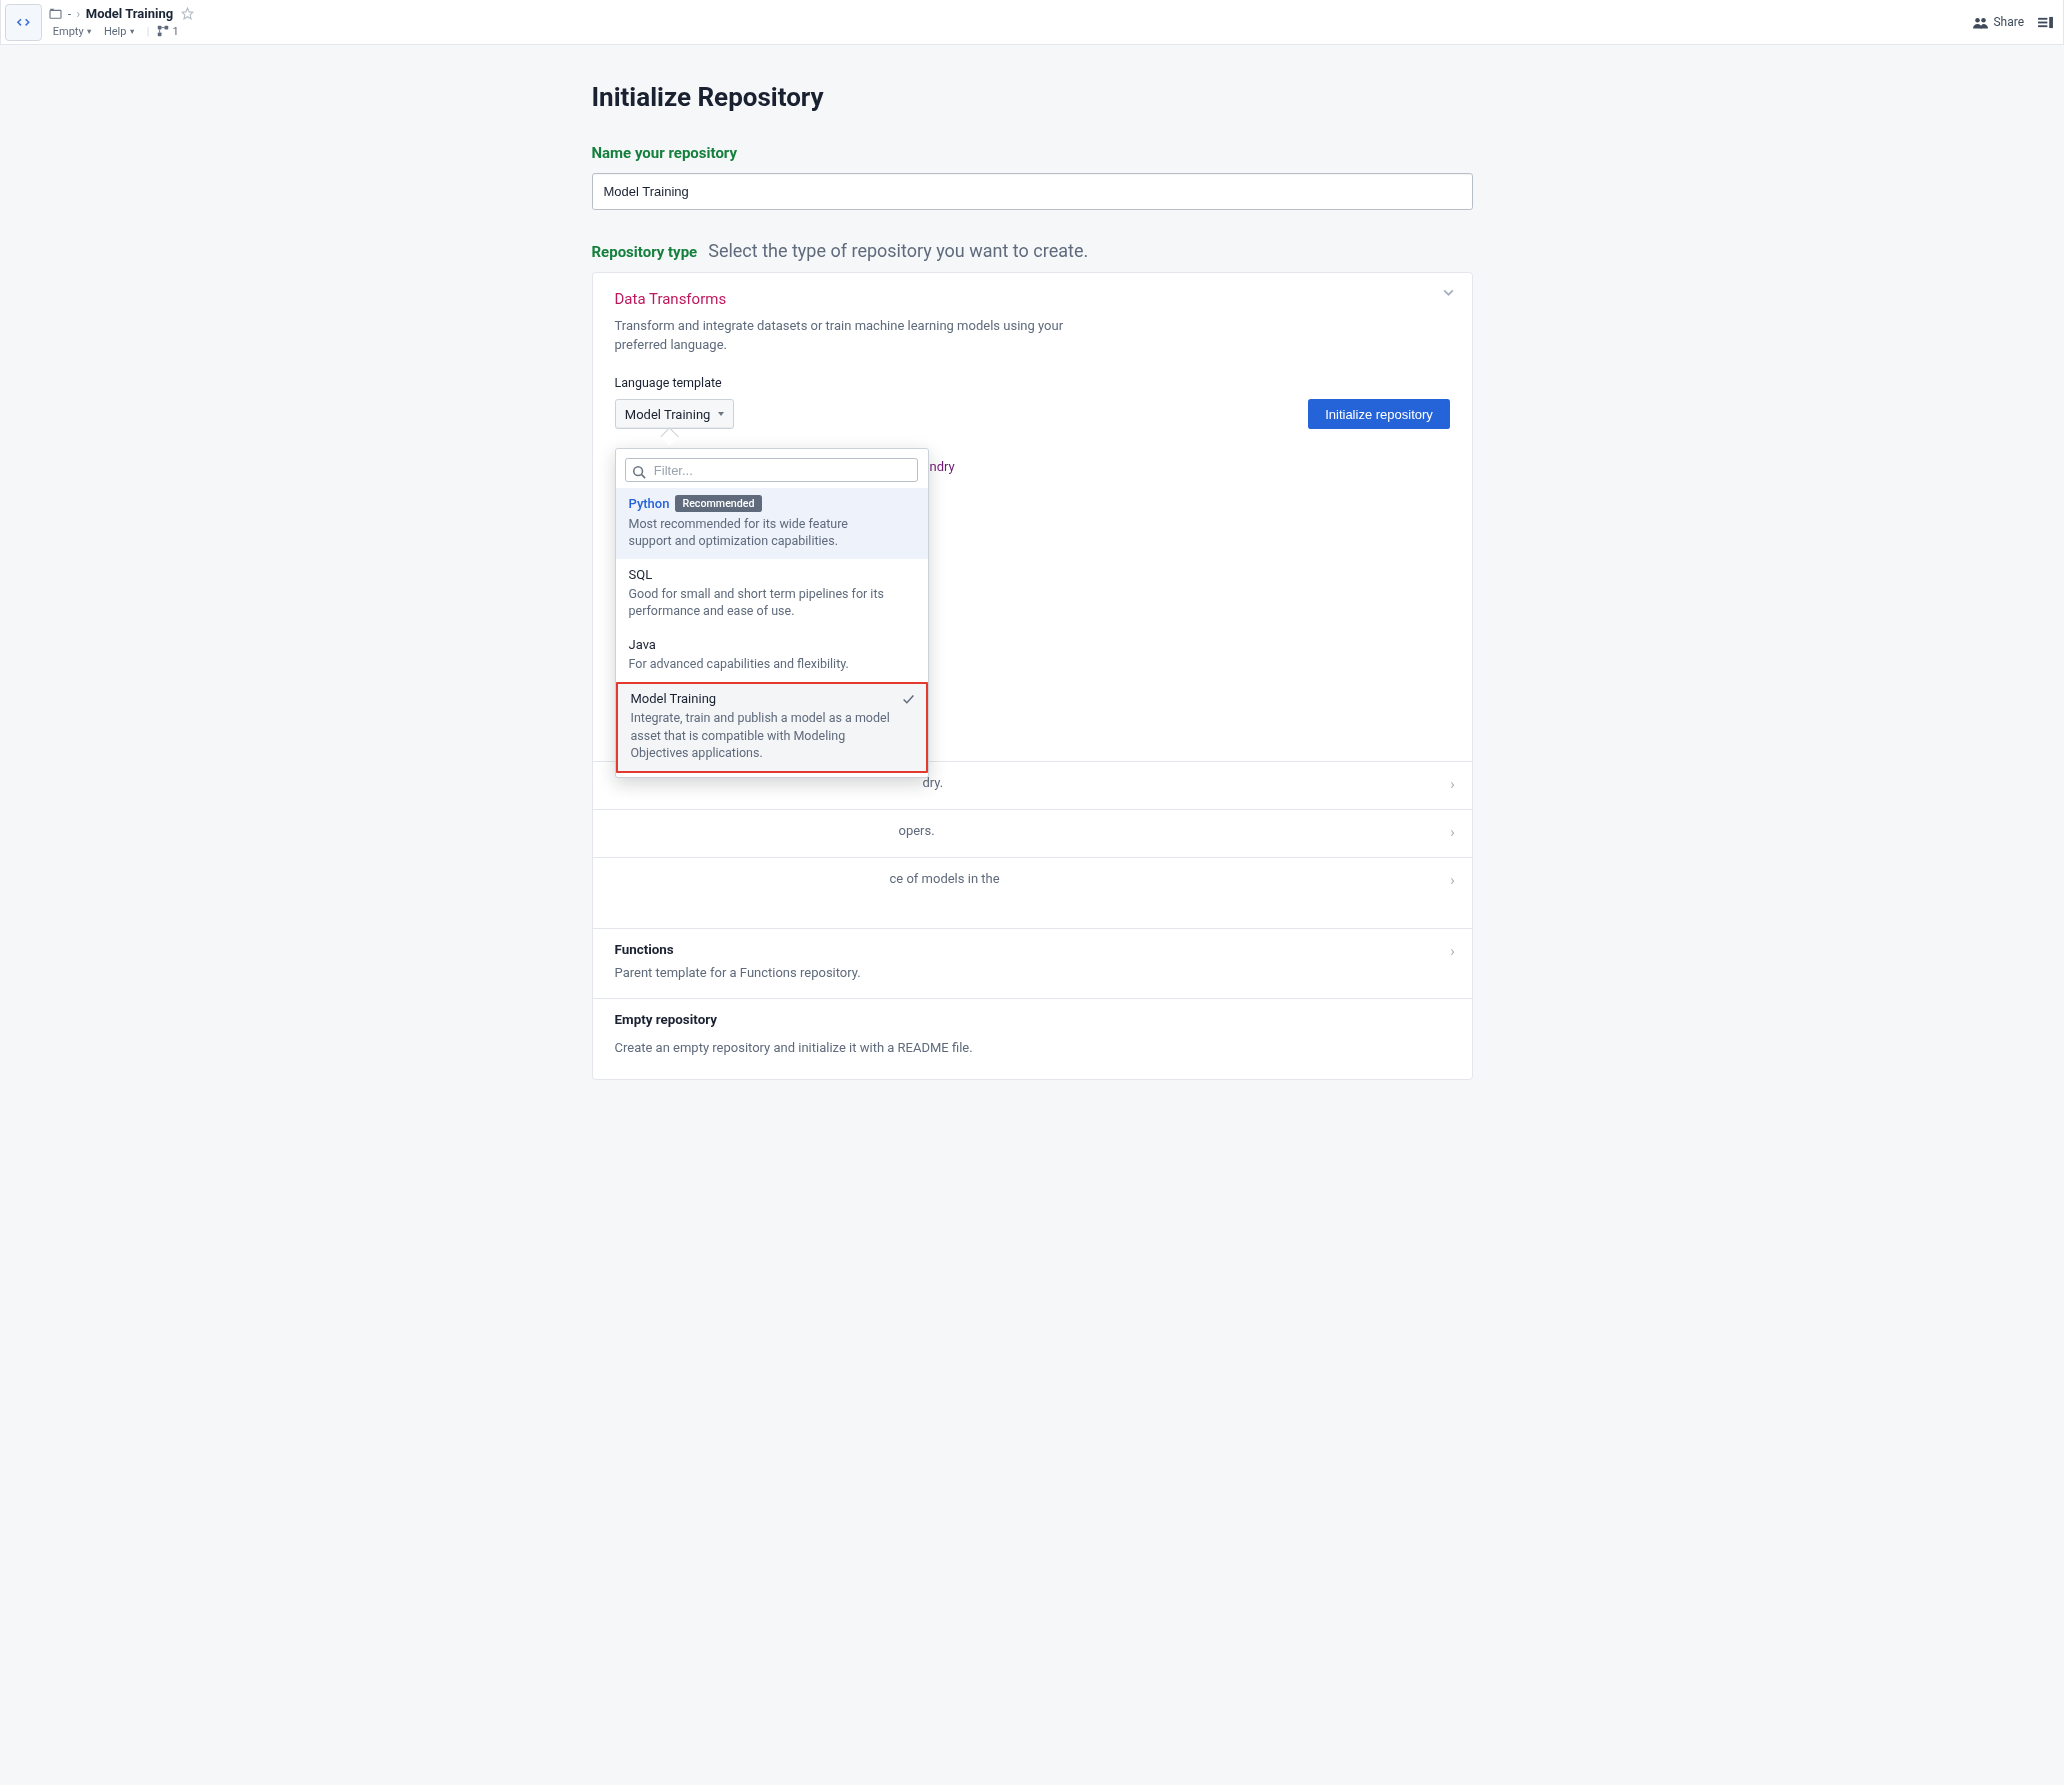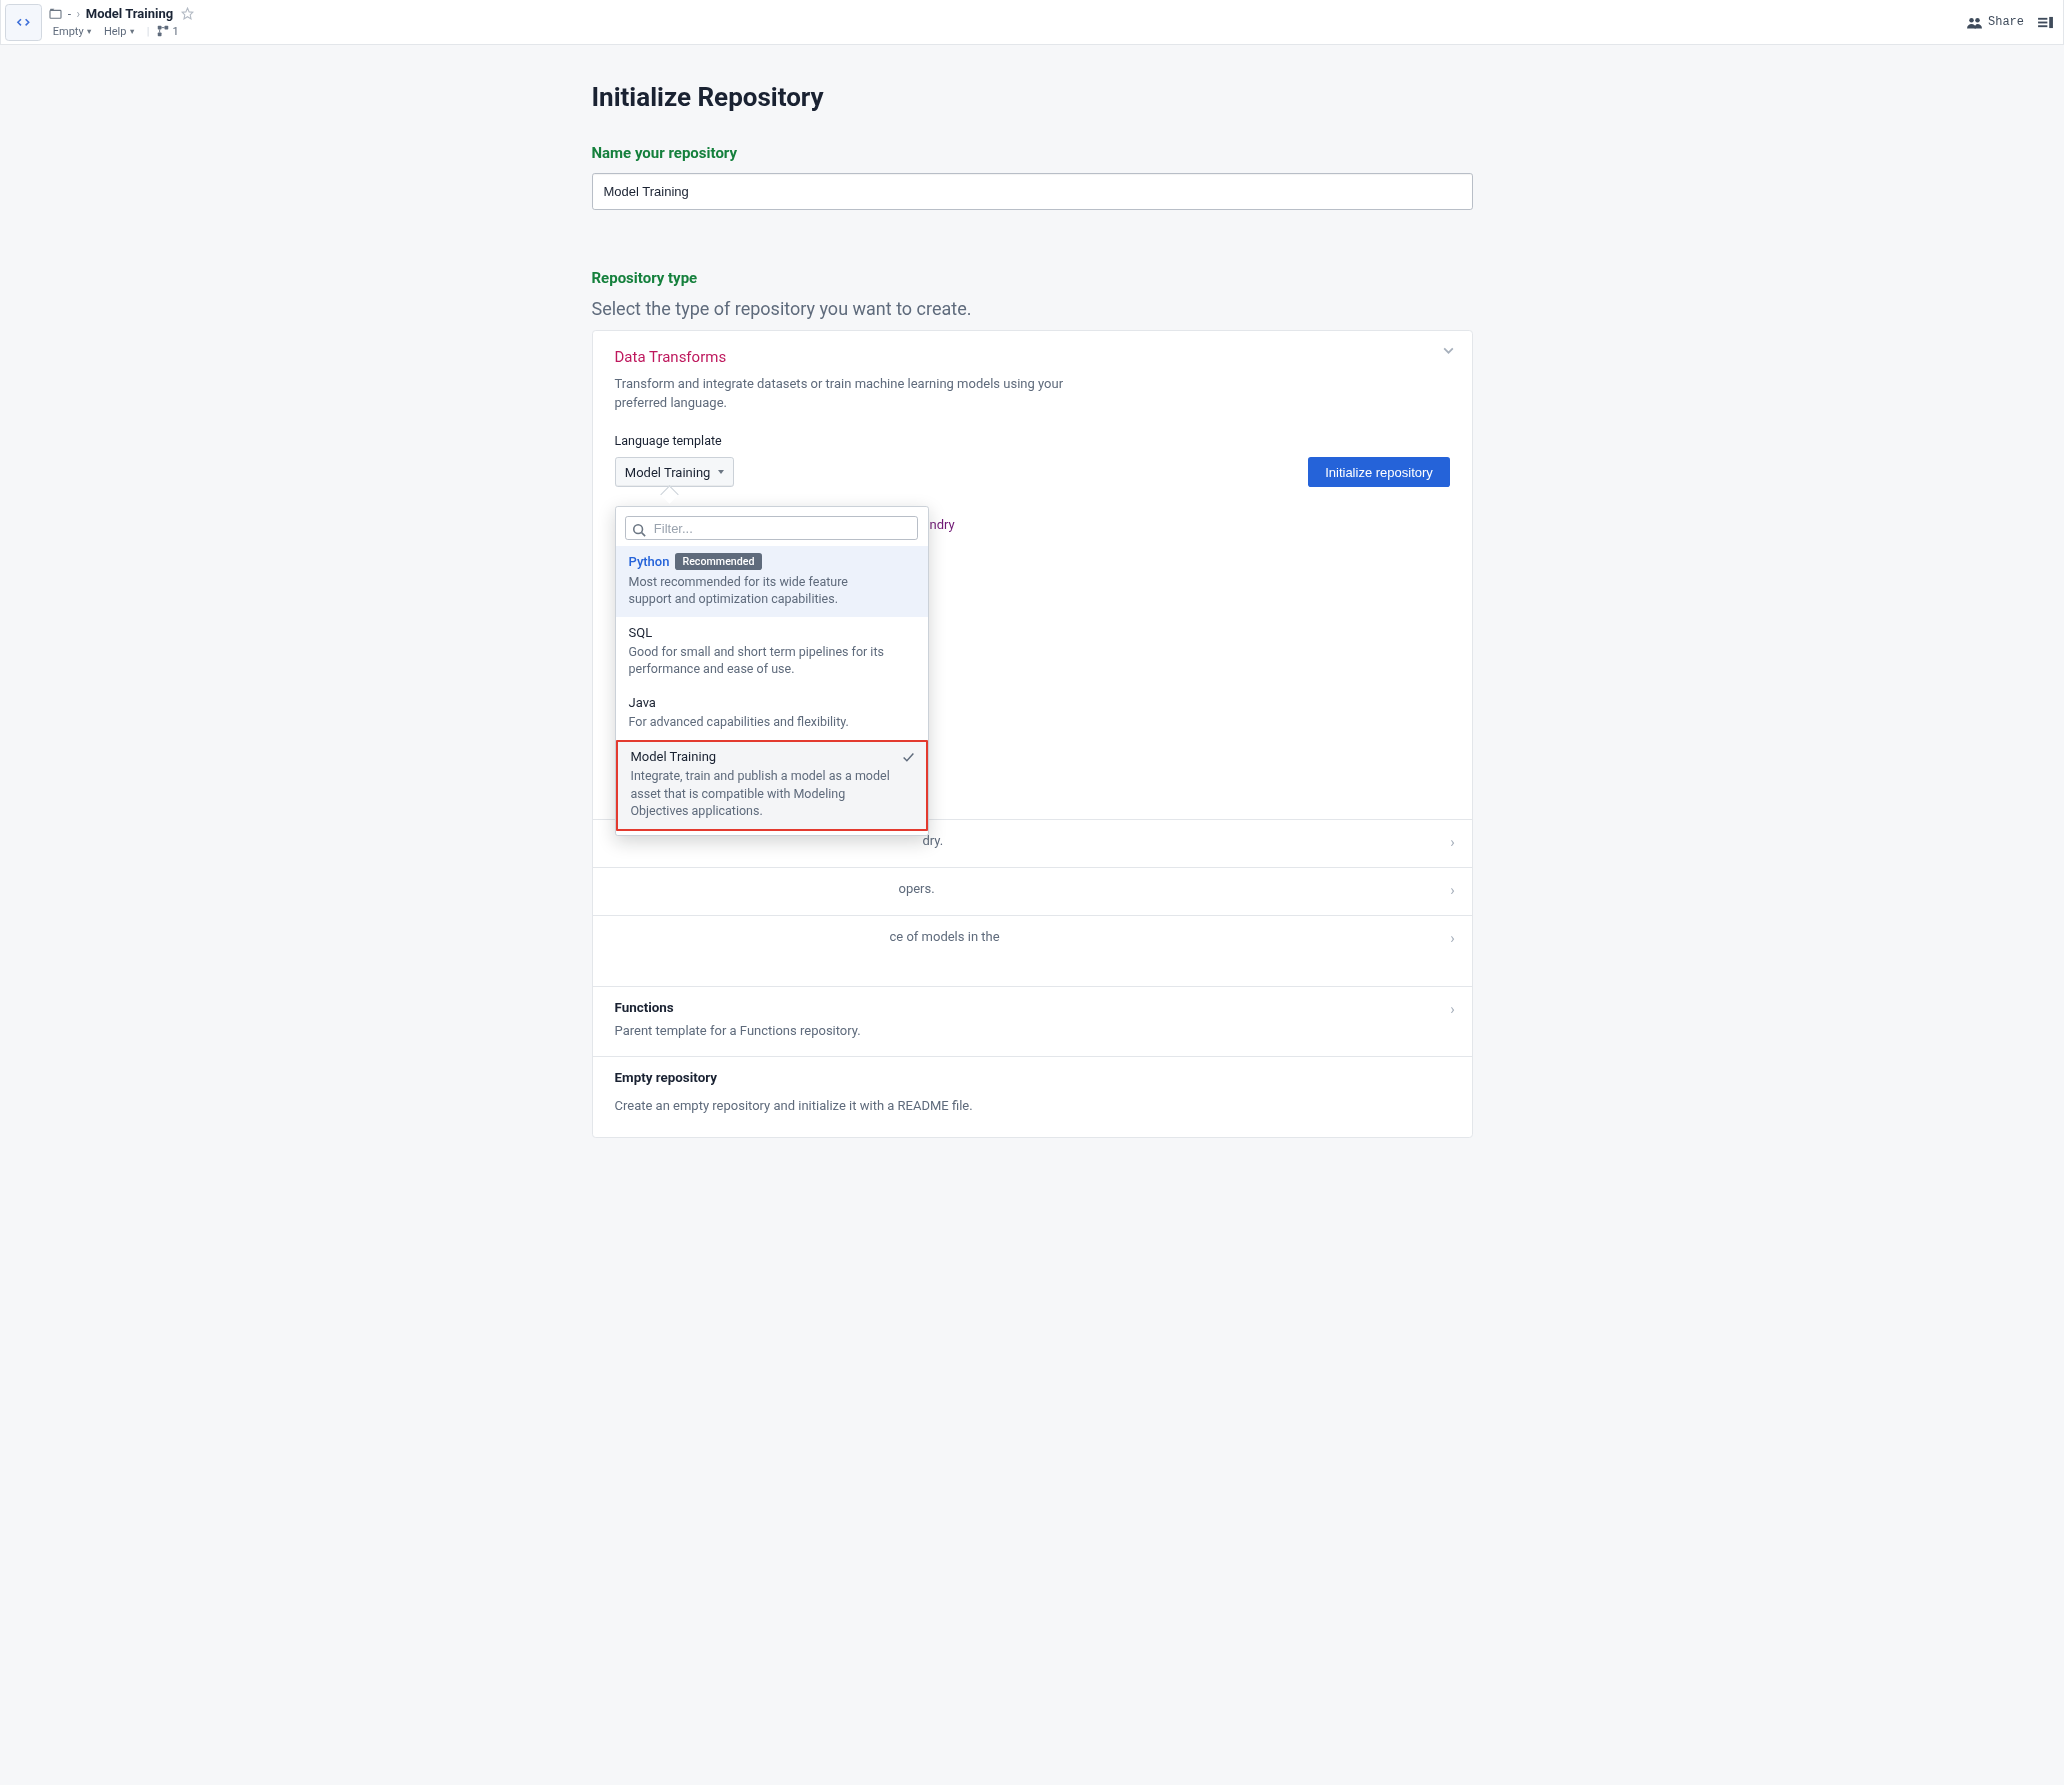--- a/index.html
+++ b/index.html
@@ -38,21 +38,21 @@
     .breadcrumb-line1 { display: flex; align-items: center; gap: 5.6px; color: #5f6b7c; font-size: 12px; }
     .crumb-box-icon { width:13px; height:13px; display:inline-flex; align-items:center; justify-content:center; color:#6b7683;}
     .crumb-sep { color: #9aa3ae; }
     .crumb-title { font-weight: 700; color: #1b2536; font-size: 13px; }
     .star-icon { color: #b3bac4; font-size: 13px; margin-left: 1.9px; cursor: pointer;}
     .breadcrumb-line2 { display: flex; align-items: center; gap: 3.7px; font-size: 11px; color: #5f6b7c; margin-top: 1.9px;}
     .menu-item { display: inline-flex; align-items: center; gap: 1.9px; padding: 1.9px 3.7px; cursor: pointer; }
     .menu-caret { font-size: 7.4px; color: #6b7683; }
     .menu-div { color: #d2d8e0; margin: 0 3.7px; }
     .branch-ind { display:inline-flex; align-items:center; gap:3.7px; color:#5f6b7c; }
-    .top-actions { display:flex; align-items:center; gap: 13px; margin-left:auto; color:#3f4b5b; font-size:12px;font-family:Liberation Mono, monospace;}
+    .top-actions { display:flex; align-items:center; gap: 13px; margin-left:auto; color:#3f4b5b; font-size:12px;}
     .share-btn { display:inline-flex; align-items:center; gap:5.6px; cursor:pointer;}
     .panel-icon { width:16.7px; height:16.7px; display:inline-flex; align-items:center; justify-content:center; color:#3f4b5b; cursor:pointer;}
 
     
     .page { max-width: 881px; margin: 0 auto; padding: 37px 0 74px; }
     .page-title { font-size: 26px; font-weight: 700; color: #1a2232; margin-bottom: 32px; }
     .section-label { font-size: 15px; font-weight: 700; color: #15803d; margin-bottom: 11px; }
     .sub-text { font-size: 18px; color: #5f6b7c; font-weight: 400; }
 
     .text-input {
@@ -60,21 +60,21 @@
       height: 37px;
       border: 0.9px solid #b8bec7;
       border-radius: 2.8px;
       padding: 0 11px;
       font-size: 13px;
       color: #1a2232;
       background: #fff;
       box-shadow: inset 0 0.9px 0.9px rgba(17,20,24,0.05);
     }
 
-    .type-row { display:flex; align-items: baseline; gap: 11px; margin: 59px 0 11px; flex-direction: column; }
+    .type-row { display:flex; align-items: baseline; gap: 11px; margin: 30px 0 11px; }
 
     
     .card-stack { border: 0.9px solid #e3e6ea; border-radius: 3.7px; background: #fff; }
     .card { border-bottom: 0.9px solid #e3e6ea; padding: 16.7px 22px 22px; position: relative; }
     .card:last-child { border-bottom: none; }
     .card-title { font-size: 15px; font-weight: 400; color:#be185d; margin-bottom: 9.3px; }
     .card-desc { font-size: 13px; color: #5f6b7c; max-width: 464px; line-height:1.45; }
     .card .collapse-icon { position: absolute; top: 13px; right: 16.7px; color:#a7b0bc; font-size: 13px; cursor:pointer;}
 
     .subheading { font-size: 12.5px; font-weight: 400; color:#1a2232; margin: 20.4px 0 9.3px; }

